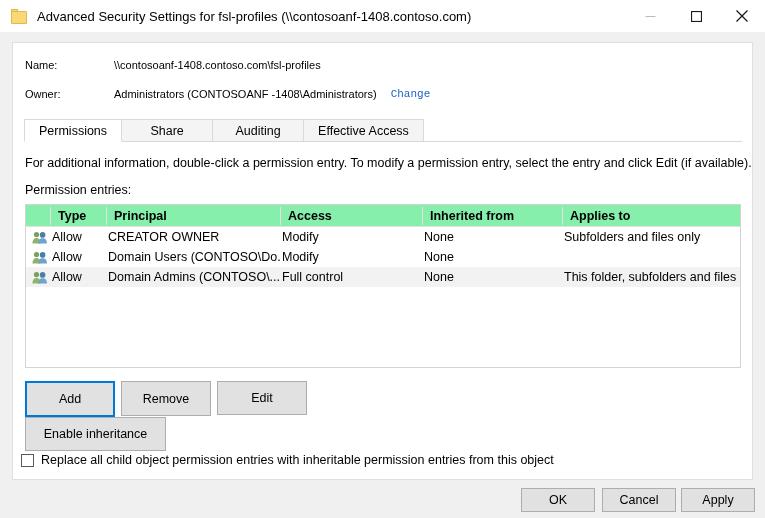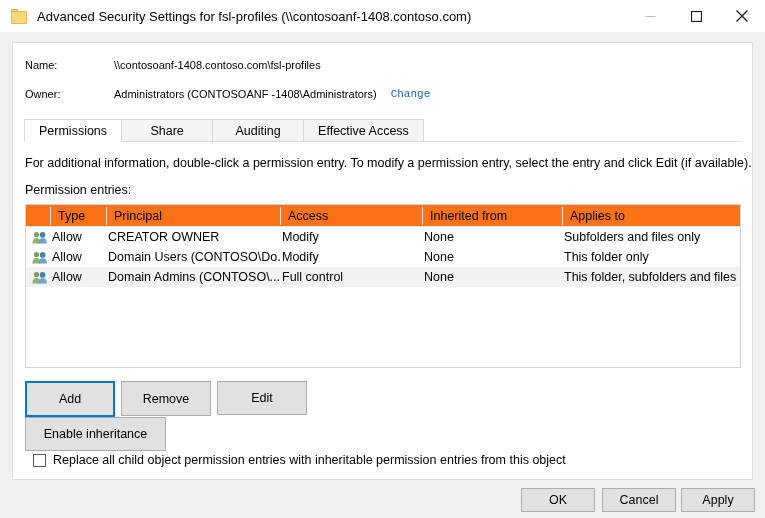--- a/index.html
+++ b/index.html
@@ -167,21 +167,22 @@
     left: 12px; top: 161px;
     width: 716px; height: 164px;
     background: #ffffff;
     border: 1px solid #d4d4d4;
     overflow: hidden;
   }
   #list-header {
     position: relative;
     height: 22px;
     border-bottom: 1px solid #e2e2e2;
-    background: #f97316;
+    background: #86efac;
+    font-weight: bold;
   }
   #list-header .hcell {
     position: absolute;
     top: 0;
     height: 22px;
     display: flex;
     align-items: center;
     font-size: 12.5px;
     color: #000;
     padding-left: 6px;
@@ -260,21 +261,21 @@
   }
   #btn-enable-inheritance {
     position: absolute;
     left: 12px; top: 374px;
     width: 141px; height: 23px;
   }
 
   
   #replace-row {
     position: absolute;
-    left: 20px; top: 410px;
+    left: 8px; top: 410px;
     display: flex;
     align-items: flex-end;
   }
   #replace-box {
     width: 13px; height: 13px;
     background: #ffffff;
     border: 1px solid #5a5a5a;
     flex: 0 0 auto;
   }
   #replace-label {
@@ -410,21 +411,20 @@
               <circle cx="4.5" cy="3.6" r="2.6" fill="#7aa05a"></circle>
               <path d="M0.4 12.6 C0.6 8.6 2.4 7.0 4.5 7.0 C6.6 7.0 8.4 8.6 8.6 12.6 Z" fill="#8fb36b"></path>
               <circle cx="10.6" cy="3.9" r="2.8" fill="#4a7fa8"></circle>
               <path d="M6.2 12.6 C6.4 8.5 8.4 7.3 10.6 7.3 C12.8 7.3 14.8 8.5 15.0 12.6 Z" fill="#6fa3cc"></path>
             </svg>
           </span>
           <span class="cell c-type">Allow</span>
           <span class="cell c-princ">Domain Users (CONTOSO\Do...</span>
           <span class="cell c-access">Modify</span>
           <span class="cell c-inh">None</span>
-          <span class="cell c-appl">This folder only</span>
         </div>
 
         <div class="lrow selected">
           <span class="users-icon">
             <svg width="16" height="13" viewBox="0 0 16 13">
               <circle cx="4.5" cy="3.6" r="2.6" fill="#7aa05a"></circle>
               <path d="M0.4 12.6 C0.6 8.6 2.4 7.0 4.5 7.0 C6.6 7.0 8.4 8.6 8.6 12.6 Z" fill="#8fb36b"></path>
               <circle cx="10.6" cy="3.9" r="2.8" fill="#4a7fa8"></circle>
               <path d="M6.2 12.6 C6.4 8.5 8.4 7.3 10.6 7.3 C12.8 7.3 14.8 8.5 15.0 12.6 Z" fill="#6fa3cc"></path>
             </svg>

